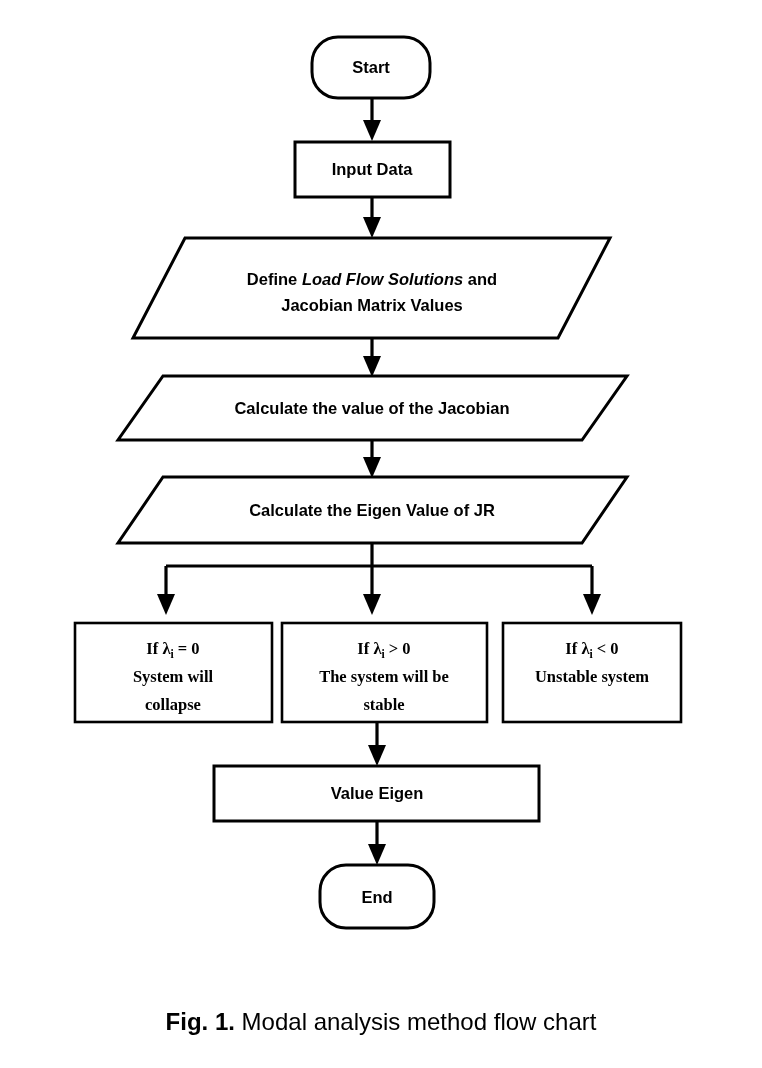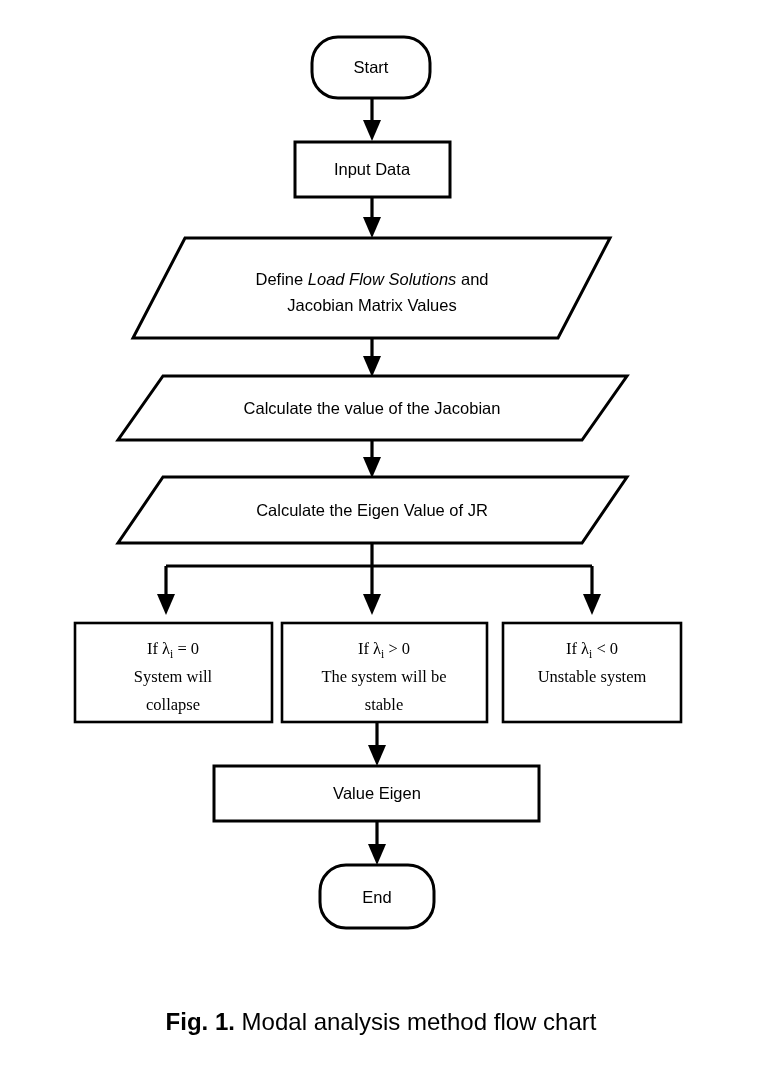--- a/index.html
+++ b/index.html
@@ -13,20 +13,21 @@
     position: relative;
     font-family: "Liberation Sans", sans-serif;
     overflow: hidden;
   }
   #flowchart-root {
     position: absolute;
     left: 0;
     top: 0;
     width: 762px;
     height: 812px;
+    font-weight: bold;
   }
   svg.flow {
     display: block;
     width: 762px;
     height: 1068px;
   }
   .node-shape {
     fill: #ffffff;
     stroke: #000000;
     stroke-width: 3;

